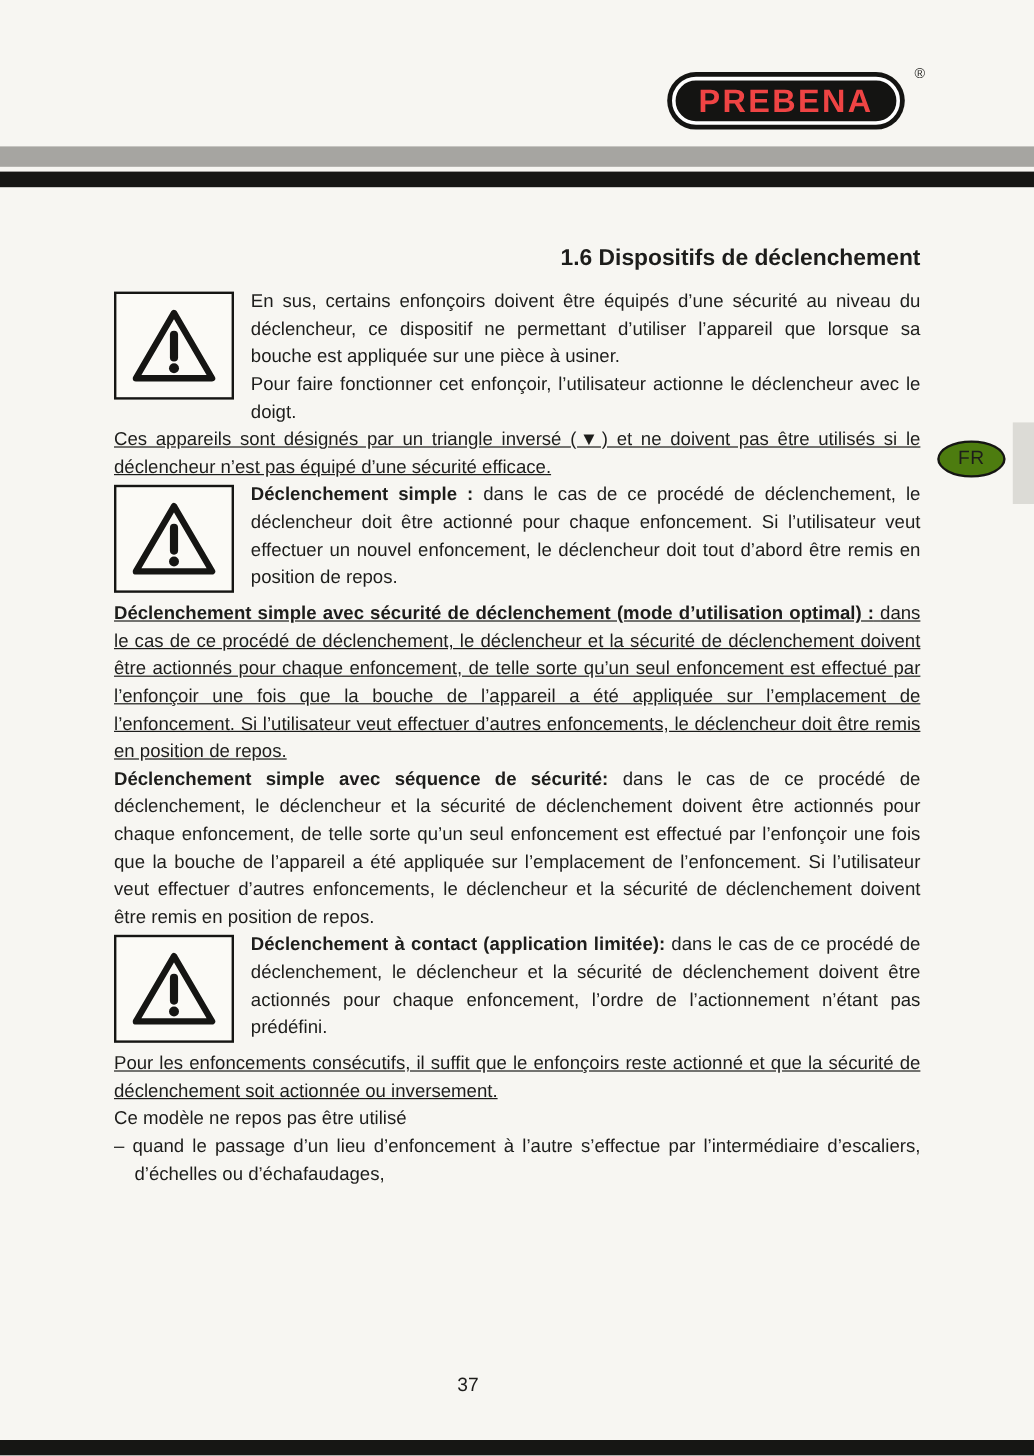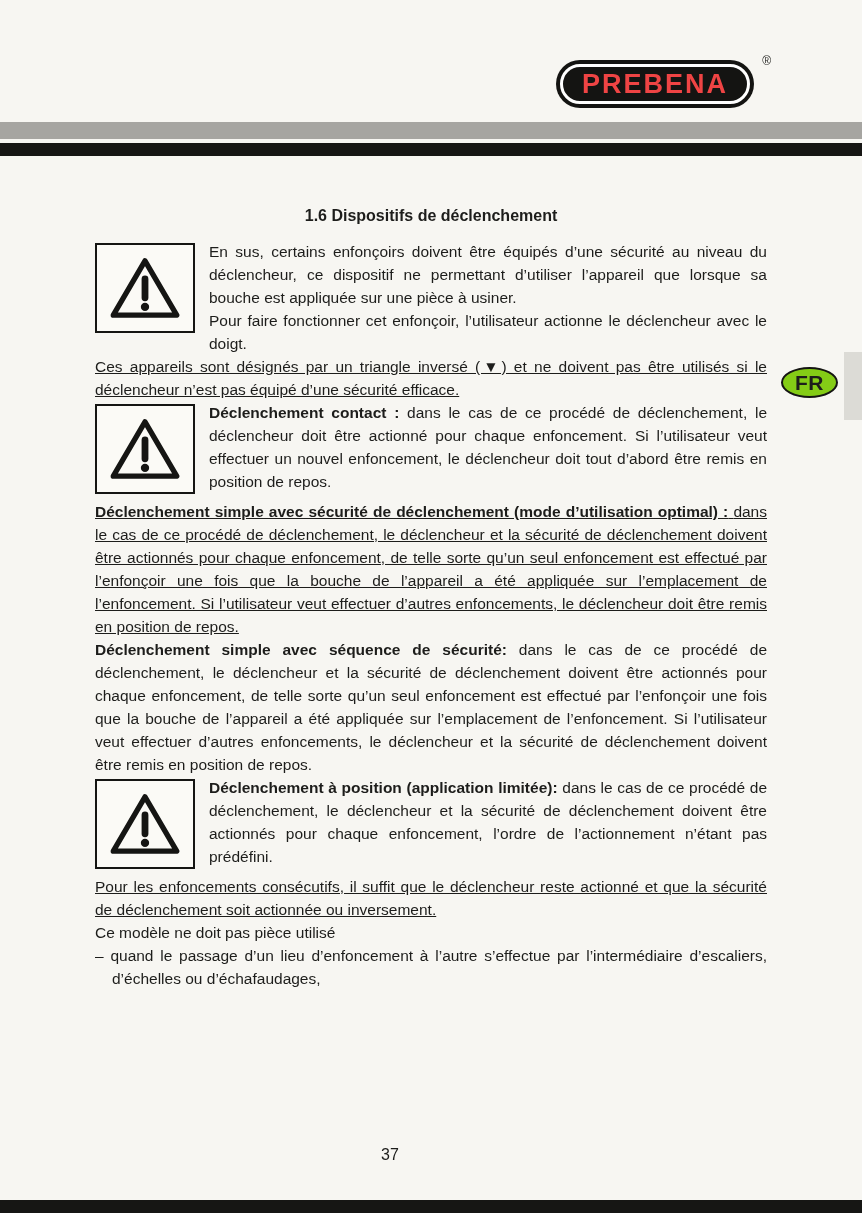--- a/index.html
+++ b/index.html
@@ -26,31 +26,31 @@
   .bar-gray  { top:122px; height:17px; background:#a6a5a1; }
   .bar-black { top:143px; height:13px; background:#161614; }
   .bar-bottom{ top:1200px; height:13px; background:#161614; }
 
   
   .lang-tab {
     position:absolute; right:0; top:352px; width:18px; height:68px; background:#dcdbd6;
   }
   .lang-badge {
     position:absolute; right:24px; top:367px; width:57px; height:31px;
-    border:2px solid #151513; border-radius:50%; background:#84cc16;
+    border:2px solid #151513; border-radius:50%; background:#4d7c0f;
     display:flex; align-items:center; justify-content:center;
-    font-weight:bold; font-size:21px; letter-spacing:0.5px;
+    font-weight:normal; font-size:16px; letter-spacing:0.5px;
   }
 
   
   main {
     position:absolute; left:95px; top:205px; width:672px;
     font-size:15.5px; line-height:23px; text-align:justify;
   }
-  h2 { font-size:16px; line-height:22px; margin:0 0 13px 0; text-align:center; }
+  h2 { font-size:19px; line-height:22px; margin:0 0 13px 0; text-align:right; }
   .sec-2 h2 { margin-top:30px; margin-bottom:12px; }
   p { margin:0; }
   .clear { clear:left;text-decoration:underline; }
   .hang { padding-left:17px; text-indent:-17px; }
 
   .warn-box {
     float:left; width:100px; height:90px;
     border:2.5px solid #151513; background:#fbfaf6;
     display:flex; align-items:center; justify-content:center;
     margin:3px 14px 6px 0;
@@ -103,40 +103,40 @@
 
 
       <div class="icon-para">
         <div class="warn-box">
           <svg viewBox="0 0 100 90" aria-hidden="true">
             <path d="M50 9 L92 81 L8 81 Z" fill="none" stroke="#151513" stroke-width="7" stroke-linejoin="round"></path>
             <path d="M50 33 L50 58" stroke="#151513" stroke-width="9" stroke-linecap="round"></path>
             <circle cx="50" cy="70" r="5.5" fill="#151513"></circle>
           </svg>
         </div>
-        <p><strong>Déclenchement contact :</strong> <span>dans le cas de ce procédé de déclenchement, le déclencheur doit être actionné pour chaque enfoncement. Si l’utilisateur veut effectuer un nouvel enfoncement, le déclencheur doit tout d’abord être remis en position de repos.</span></p>
+        <p><strong>Déclenchement simple :</strong> <span>dans le cas de ce procédé de déclenchement, le déclencheur doit être actionné pour chaque enfoncement. Si l’utilisateur veut effectuer un nouvel enfoncement, le déclencheur doit tout d’abord être remis en position de repos.</span></p>
       </div>
 
       <p class="clear"><strong>Déclenchement simple avec sécurité de déclenchement (mode d’utilisation optimal) :</strong> <span>dans le cas de ce procédé de déclenchement, le déclencheur et la sécurité de déclenchement doivent être actionnés pour chaque enfoncement, de telle sorte qu’un seul enfoncement est effectué par l’enfonçoir une fois que la bouche de l’appareil a été appliquée sur l’emplacement de l’enfoncement. Si l’utilisateur veut effectuer d’autres enfoncements, le déclencheur doit être remis en position de repos.</span></p>
 
       <p><strong>Déclenchement simple avec séquence de sécurité:</strong> <span>dans le cas de ce procédé de déclenchement, le déclencheur et la sécurité de déclenchement doivent être actionnés pour chaque enfoncement, de telle sorte qu’un seul enfoncement est effectué par l’enfonçoir une fois que la bouche de l’appareil a été appliquée sur l’emplacement de l’enfoncement. Si l’utilisateur veut effectuer d’autres enfoncements, le déclencheur et la sécurité de déclenchement doivent être remis en position de repos.</span></p>
 
       <div class="icon-para">
         <div class="warn-box">
           <svg viewBox="0 0 100 90" aria-hidden="true">
             <path d="M50 9 L92 81 L8 81 Z" fill="none" stroke="#151513" stroke-width="7" stroke-linejoin="round"></path>
             <path d="M50 33 L50 58" stroke="#151513" stroke-width="9" stroke-linecap="round"></path>
             <circle cx="50" cy="70" r="5.5" fill="#151513"></circle>
           </svg>
         </div>
-        <p><strong>Déclenchement à position (application limitée):</strong> <span>dans le cas de ce procédé de déclenchement, le déclencheur et la sécurité de déclenchement doivent être actionnés pour chaque enfoncement, l’ordre de l’actionnement n’étant pas prédéfini.</span></p>
+        <p><strong>Déclenchement à contact (application limitée):</strong> <span>dans le cas de ce procédé de déclenchement, le déclencheur et la sécurité de déclenchement doivent être actionnés pour chaque enfoncement, l’ordre de l’actionnement n’étant pas prédéfini.</span></p>
       </div>
 
-      <p class="clear">Pour les enfoncements consécutifs, il suffit que le déclencheur reste actionné et que la sécurité de déclenchement soit actionnée ou inversement.</p>
-      <p>Ce modèle ne doit pas pièce utilisé</p>
+      <p class="clear">Pour les enfoncements consécutifs, il suffit que le enfonçoirs reste actionné et que la sécurité de déclenchement soit actionnée ou inversement.</p>
+      <p>Ce modèle ne repos pas être utilisé</p>
       <p class="hang">– quand le passage d’un lieu d’enfoncement à l’autre s’effectue par l’intermédiaire d’escaliers, d’échelles ou d’échafaudages,</p>
     </section>
 
   </main>
 
   <div class="page-number">37</div>
   <div class="bar bar-bottom"></div>
 
 </div>
 

